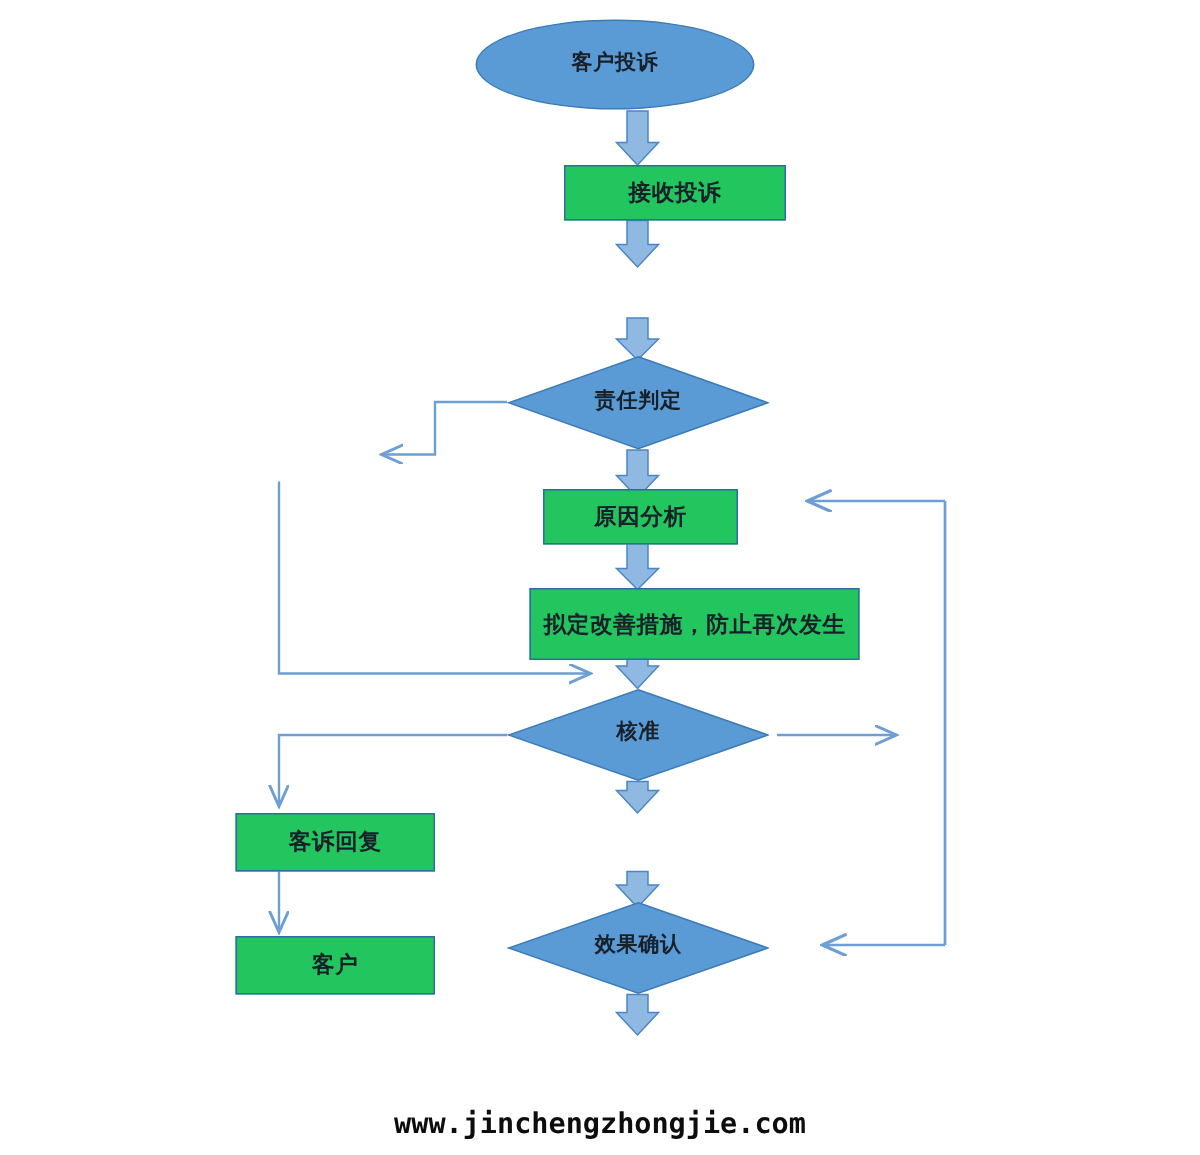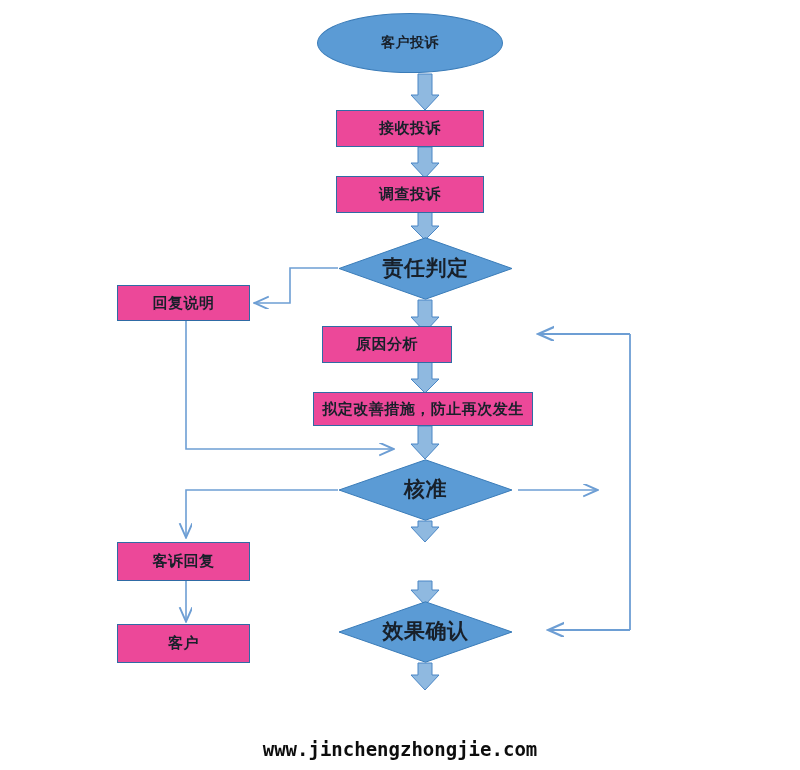--- a/index.html
+++ b/index.html
@@ -33,37 +33,39 @@
     align-items: center;
     justify-content: center;
     color: #18202a;
     font-weight: bold;
     letter-spacing: 0.5px;
     text-align: center;
     line-height: 1.1;
     z-index: 3;
   }
   .node.rect {
-    background: #ec4899;
+    background: #22c55e;
     border: 1px solid #2f6ba5;
     font-size: 15px;
+    margin-left: 40px;
   }
   .node.wide {
     font-size: 15px;
   }
   .node.oval {
     background: #5b9bd5;
     border: 1px solid #3b7cb8;
     border-radius: 50%;
     font-size: 14px;
   }
   .node.diamond {
     background: transparent;
     border: none;
-    font-size: 21px;
+    font-size: 14px;
+    font-family: Liberation Mono, monospace;
   }
   .diamond .dia-shape {
     position: absolute;
     left: 0;
     top: 0;
     width: 100%;
     height: 100%;
     z-index: -1;
   }
   .diamond .dia-label {
@@ -148,40 +150,34 @@
   </svg>
 
   <div class="node oval" style="left:317px; top:13px; width:186px; height:60px;">
     <span>客户投诉</span>
   </div>
 
   <div class="node rect" style="left:336px; top:110px; width:148px; height:37px;">
     <span>接收投诉</span>
   </div>
 
-  <div class="node rect" style="left:336px; top:176px; width:148px; height:37px;">
-    <span>调查投诉</span>
-  </div>
 
   <div class="node diamond" style="left:338px; top:237px; width:175px; height:63px;">
     <svg class="dia-shape" viewBox="0 0 175 63" preserveAspectRatio="none">
       <polygon points="87.5,0.8 174,31.5 87.5,62.2 1,31.5" fill="#5b9bd5" stroke="#3b7cb8" stroke-width="1"></polygon>
     </svg>
     <span class="dia-label">责任判定</span>
   </div>
 
-  <div class="node rect" style="left:117px; top:285px; width:133px; height:36px;">
-    <span>回复说明</span>
-  </div>
 
   <div class="node rect" style="left:322px; top:326px; width:130px; height:37px;justify-content:center;">
     <span>原因分析</span>
   </div>
 
-  <div class="node rect wide" style="left:313px; top:392px; width:220px; height:34px;">
+  <div class="node rect wide" style="left:313px; top:392px; width:220px; height:48px;">
     <span>拟定改善措施，防止再次发生</span>
   </div>
 
   <div class="node diamond" style="left:338px; top:459px; width:175px; height:62px;">
     <svg class="dia-shape" viewBox="0 0 175 62" preserveAspectRatio="none">
       <polygon points="87.5,0.8 174,31 87.5,61.2 1,31" fill="#5b9bd5" stroke="#3b7cb8" stroke-width="1"></polygon>
     </svg>
     <span class="dia-label">核准</span>
   </div>
 

